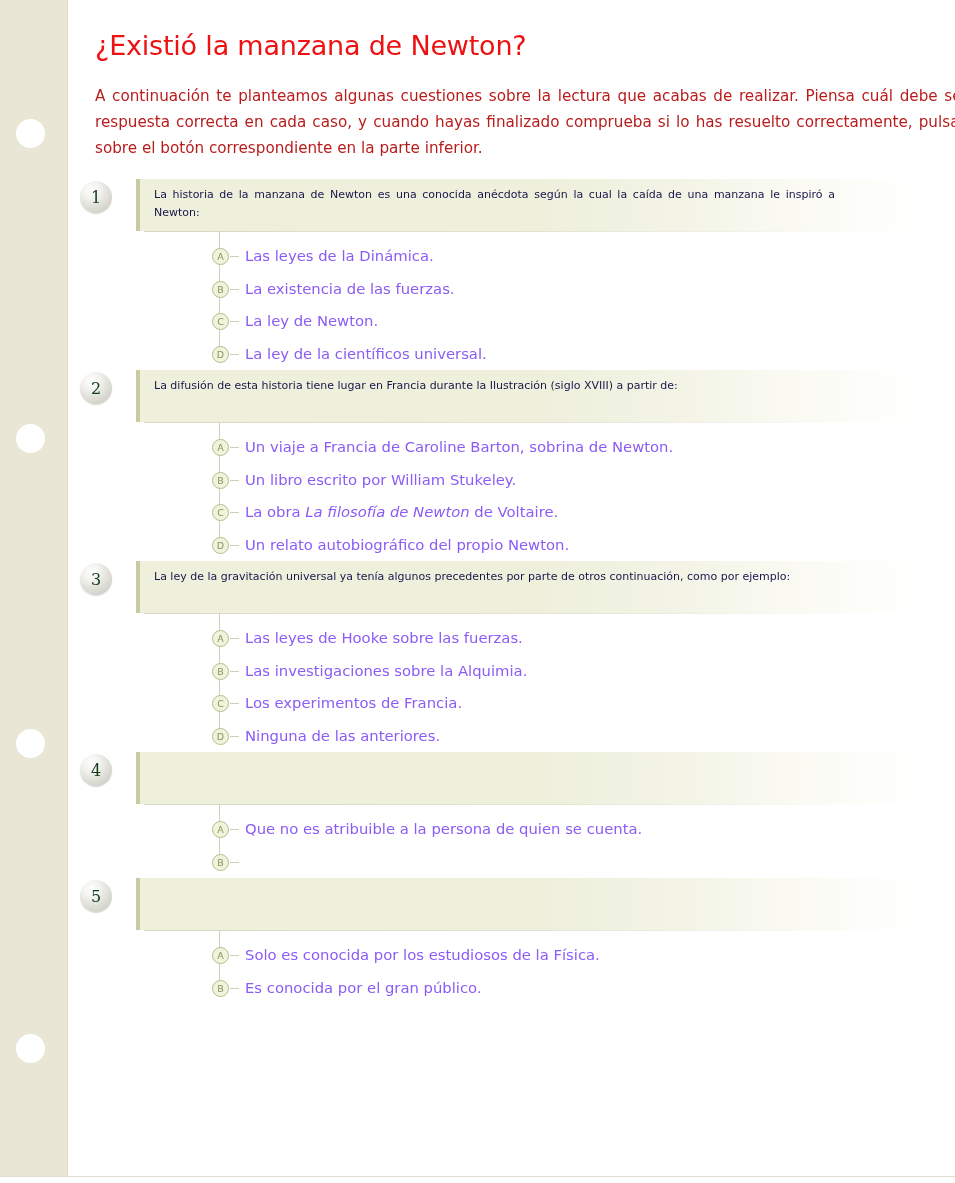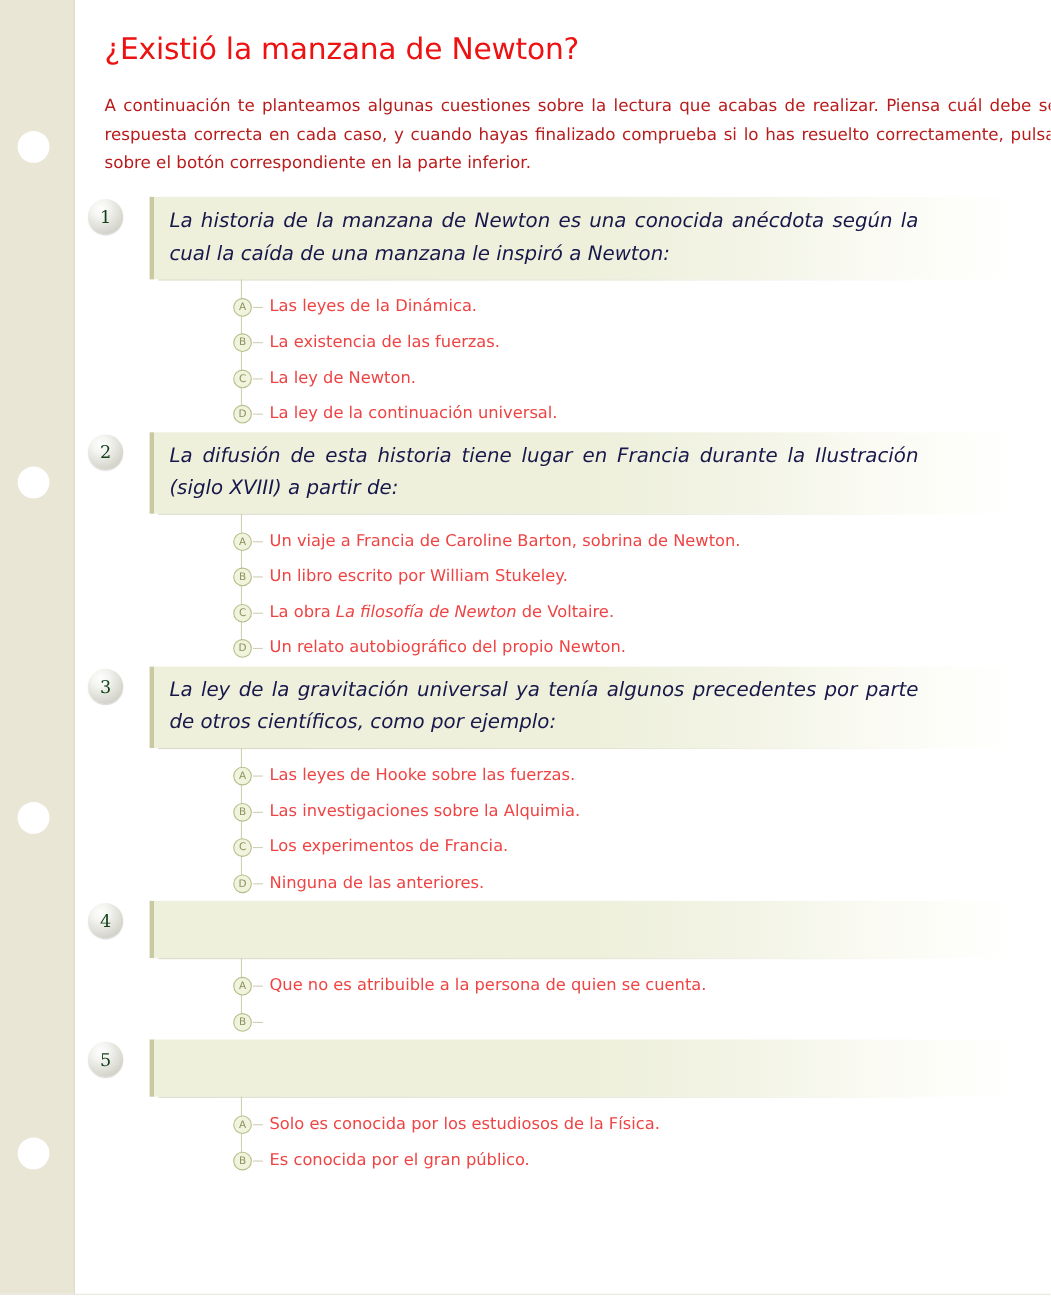--- a/index.html
+++ b/index.html
@@ -107,28 +107,27 @@
         #eef0dc 46%,
         #f3f4e6 62%,
         #fbfbf4 76%,
         #ffffff 90%,
         #ffffff 100%);
     padding: 7px 0 9px 14px;
     margin-left: -14px;
     min-height: 52px;
   }
   .question-text {
-    font-size: 18px;
+    font-size: 11px;
     line-height: 1.62;
     color: #17174a;
     text-align: justify;
     text-justify: inter-word;
     padding-right: 25px;
     max-width: 706px;
-    font-style: italic;
   }
   .stem-rule {
     position: absolute;
     left: 4px;
     bottom: -1px;
     width: 722px;
     height: 1px;
     background: linear-gradient(to right, #d8d9c4 0%, #e2e3d2 55%, #f4f4ee 85%, #ffffff 100%);
   }
 
@@ -172,21 +171,21 @@
   }
   .option-connector {
     flex: 0 0 auto;
     width: 9px;
     height: 1px;
     background: #cfd0b4;
     margin: 0 6px 0 1px;
   }
   .option-text {
     font-size: 14.8px;
-    color: #ef4444;
+    color: #8b5cf6;
     line-height: 1.4;
     white-space: nowrap;
   }
   .option-text em { font-style: italic; }
 </style>
 </head>
 <body>
 
 <div id="binder-margin">
     <div class="binder-hole" style="top: 119px;"></div>
@@ -218,21 +217,21 @@
             <span class="option-text">La existencia de las fuerzas.</span>
           </li>
           <li class="option-row">
             <span class="option-badge">C</span>
             <span class="option-connector"></span>
             <span class="option-text">La ley de Newton.</span>
           </li>
           <li class="option-row">
             <span class="option-badge">D</span>
             <span class="option-connector"></span>
-            <span class="option-text">La ley de la continuación universal.</span>
+            <span class="option-text">La ley de la científicos universal.</span>
           </li>
         </ul>
       </div>
       <div class="question-block">
         <div class="qnum-badge">2</div>
         <div class="question-stem">
           <div class="question-text">La difusión de esta historia tiene lugar en Francia durante la Ilustración (siglo XVIII) a partir de:</div>
           <div class="stem-rule"></div>
         </div>
         <ul class="options">
@@ -254,21 +253,21 @@
           <li class="option-row">
             <span class="option-badge">D</span>
             <span class="option-connector"></span>
             <span class="option-text">Un relato autobiográfico del propio Newton.</span>
           </li>
         </ul>
       </div>
       <div class="question-block">
         <div class="qnum-badge">3</div>
         <div class="question-stem">
-          <div class="question-text">La ley de la gravitación universal ya tenía algunos precedentes por parte de otros científicos, como por ejemplo:</div>
+          <div class="question-text">La ley de la gravitación universal ya tenía algunos precedentes por parte de otros continuación, como por ejemplo:</div>
           <div class="stem-rule"></div>
         </div>
         <ul class="options">
           <li class="option-row">
             <span class="option-badge">A</span>
             <span class="option-connector"></span>
             <span class="option-text">Las leyes de Hooke sobre las fuerzas.</span>
           </li>
           <li class="option-row">
             <span class="option-badge">B</span>

